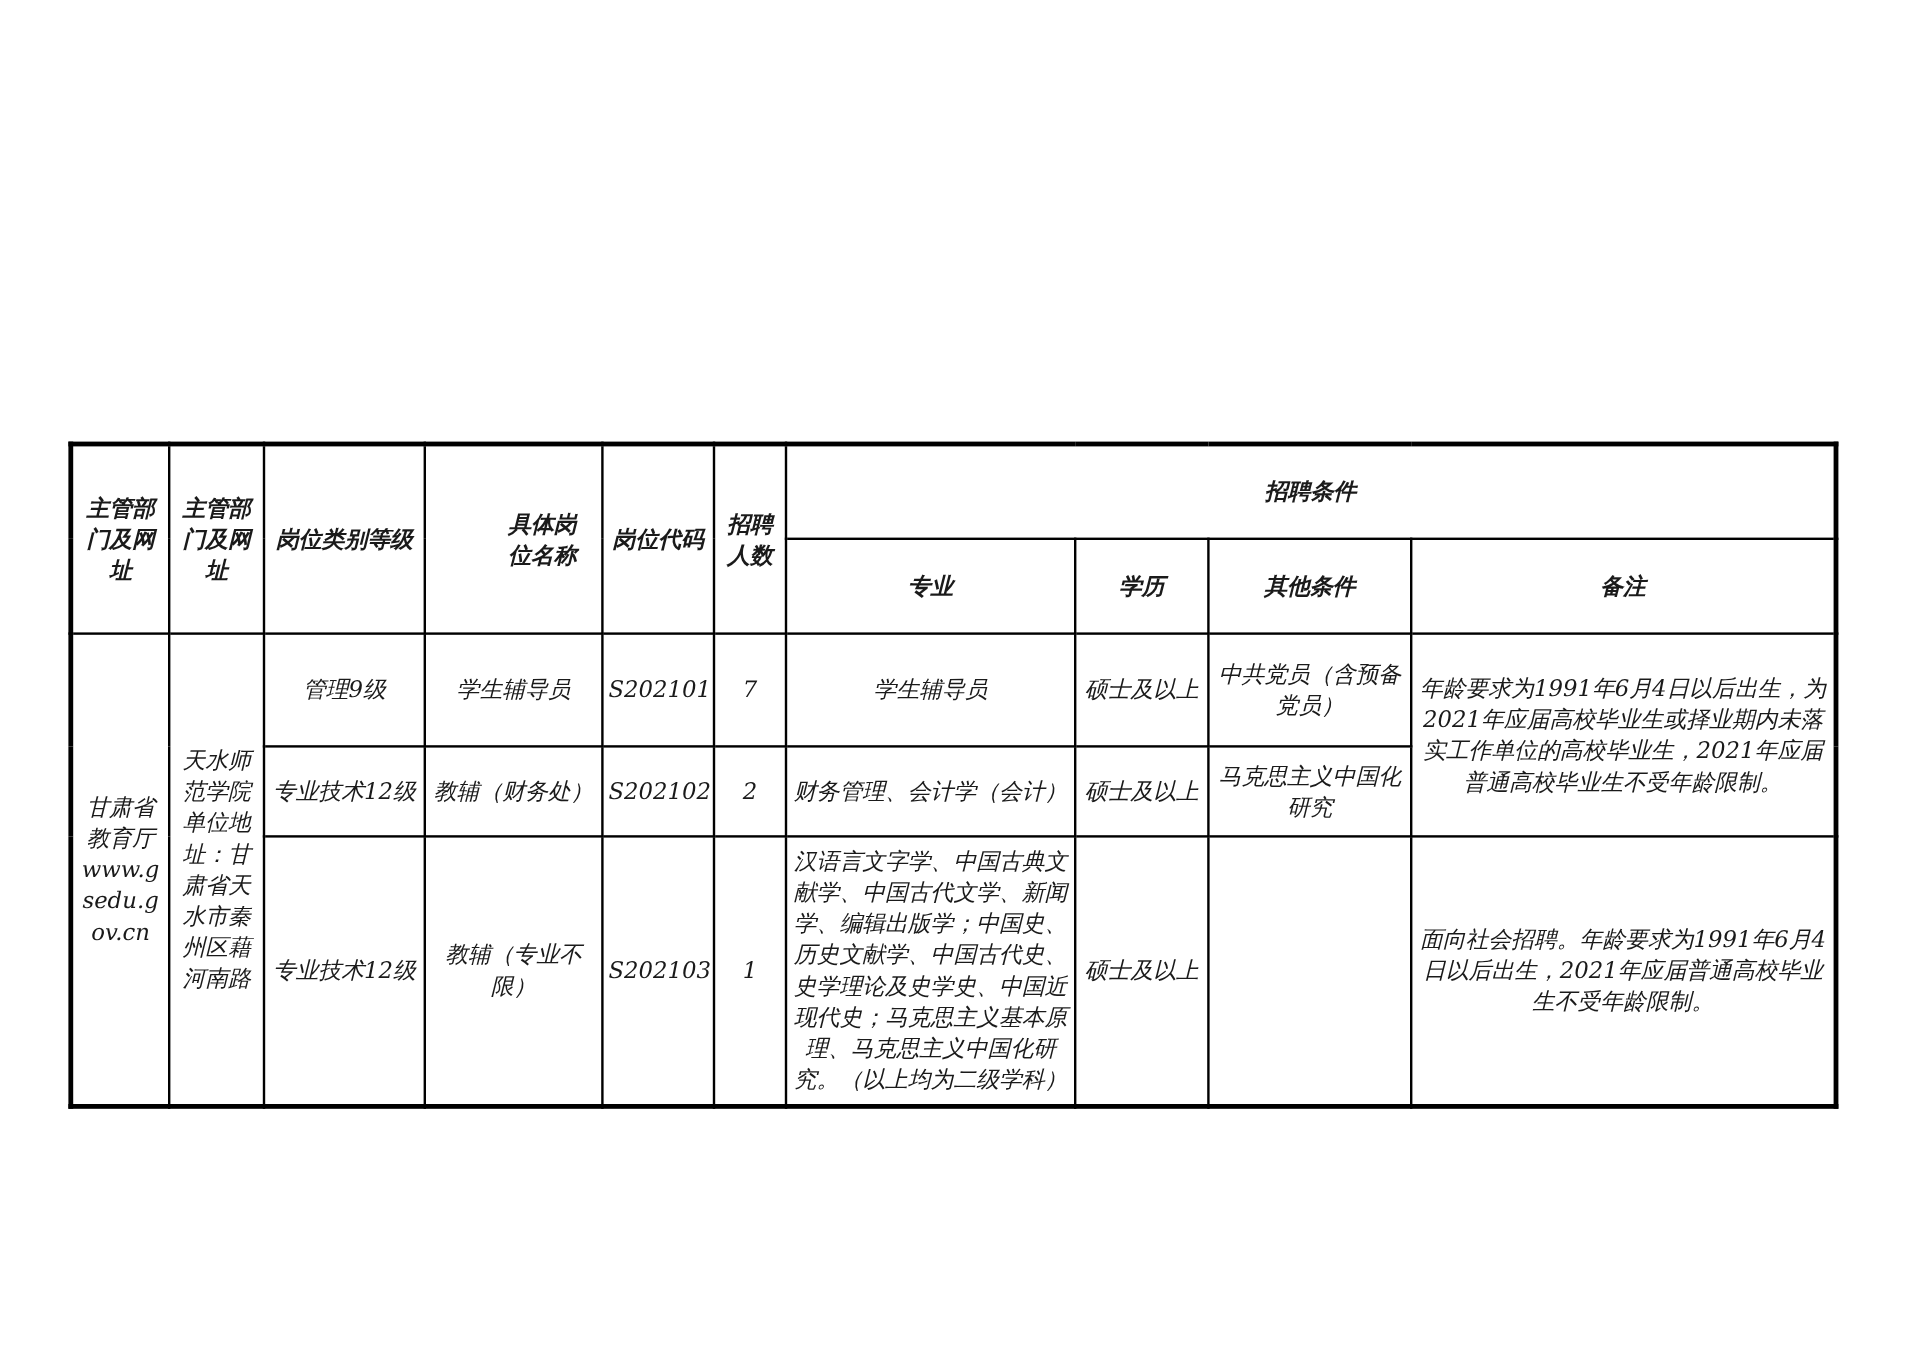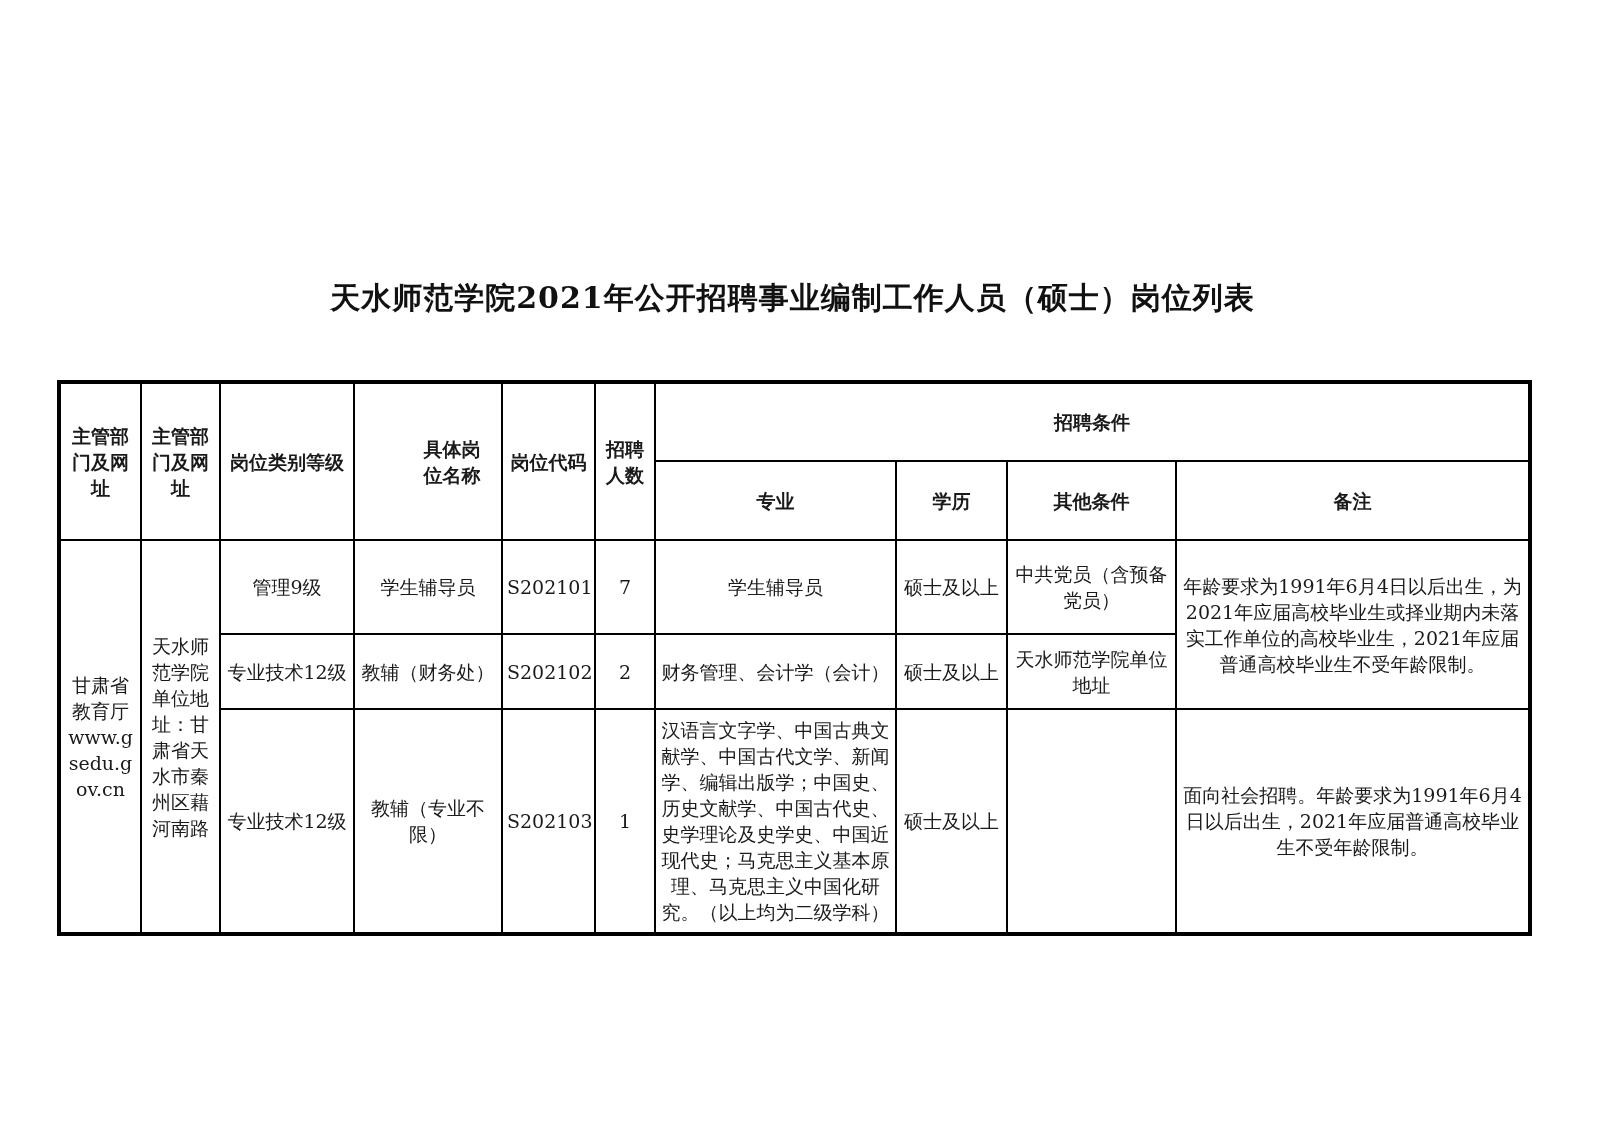--- a/index.html
+++ b/index.html
@@ -24,26 +24,27 @@
     left: 57px;
     width: 1471px;
     text-align: center;
     font-size: 30px;
     font-weight: bold;
     letter-spacing: 1px;
     color: #111111;
   }
   table.job-table {
     position: absolute;
-    top: 380px;
+    top: 368px;
     left: 57px;
     width: 1471px;
     border-collapse: collapse;
     table-layout: fixed;
     border: 4px solid #000000;
+    font-style: italic;
   }
   table.job-table th,
   table.job-table td {
     border: 2px solid #000000;
     font-size: 19px;
     line-height: 26px;
     text-align: center;
     vertical-align: middle;
     padding: 2px 4px;
     overflow: hidden;
@@ -73,21 +74,20 @@
     display: inline-block;
     max-width: 64px;
     margin-left: 48px;
   }
 </style>
 </head>
 <body>
 
 <div class="page">
 
-  <div class="doc-title">天水师范学院2021年公开招聘事业编制工作人员（硕士）岗位列表</div>
 
   <table class="job-table">
     <colgroup>
       <col style="width:82px">
       <col style="width:79px">
       <col style="width:134px">
       <col style="width:148px">
       <col style="width:93px">
       <col style="width:60px">
       <col style="width:241px">
@@ -127,21 +127,21 @@
         <td>中共党员（含预备党员）</td>
         <td rowspan="2" class="cell-left">年龄要求为1991年6月4日以后出生，为2021年应届高校毕业生或择业期内未落实工作单位的高校毕业生，2021年应届普通高校毕业生不受年龄限制。</td>
       </tr>
       <tr class="tr-r2">
         <td>专业技术12级</td>
         <td>教辅（财务处）</td>
         <td>S202102</td>
         <td>2</td>
         <td>财务管理、会计学（会计）</td>
         <td>硕士及以上</td>
-        <td>天水师范学院单位地址</td>
+        <td>马克思主义中国化研究</td>
       </tr>
       <tr class="tr-r3">
         <td>专业技术12级</td>
         <td>教辅（专业不限）</td>
         <td>S202103</td>
         <td>1</td>
         <td class="cell-left">汉语言文字学、中国古典文献学、中国古代文学、新闻学、编辑出版学；中国史、历史文献学、中国古代史、史学理论及史学史、中国近现代史；马克思主义基本原理、马克思主义中国化研究。（以上均为二级学科）</td>
         <td>硕士及以上</td>
         <td></td>
         <td class="cell-left">面向社会招聘。年龄要求为1991年6月4日以后出生，2021年应届普通高校毕业生不受年龄限制。</td>

